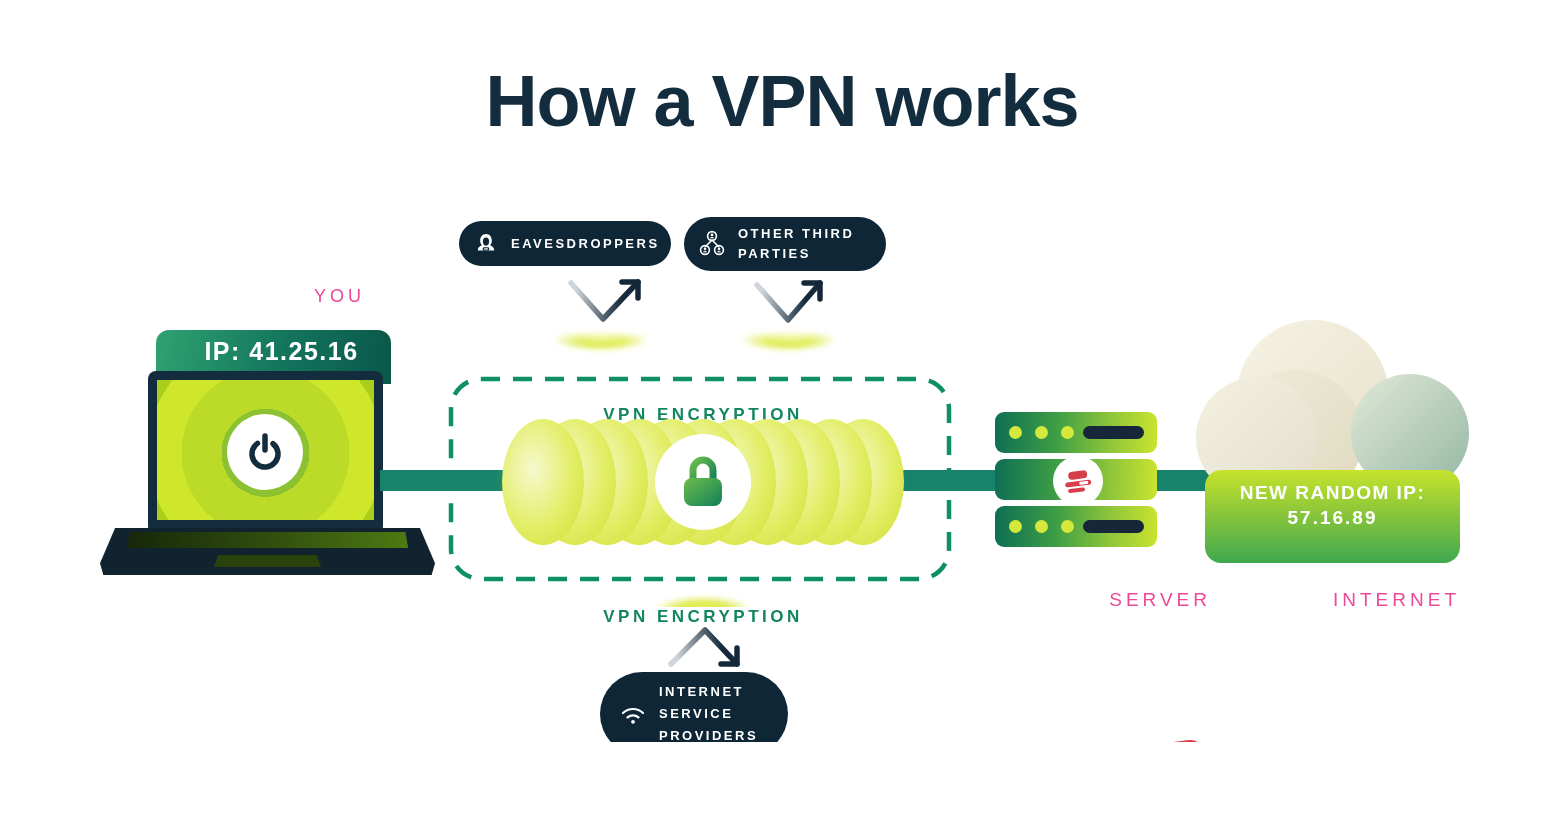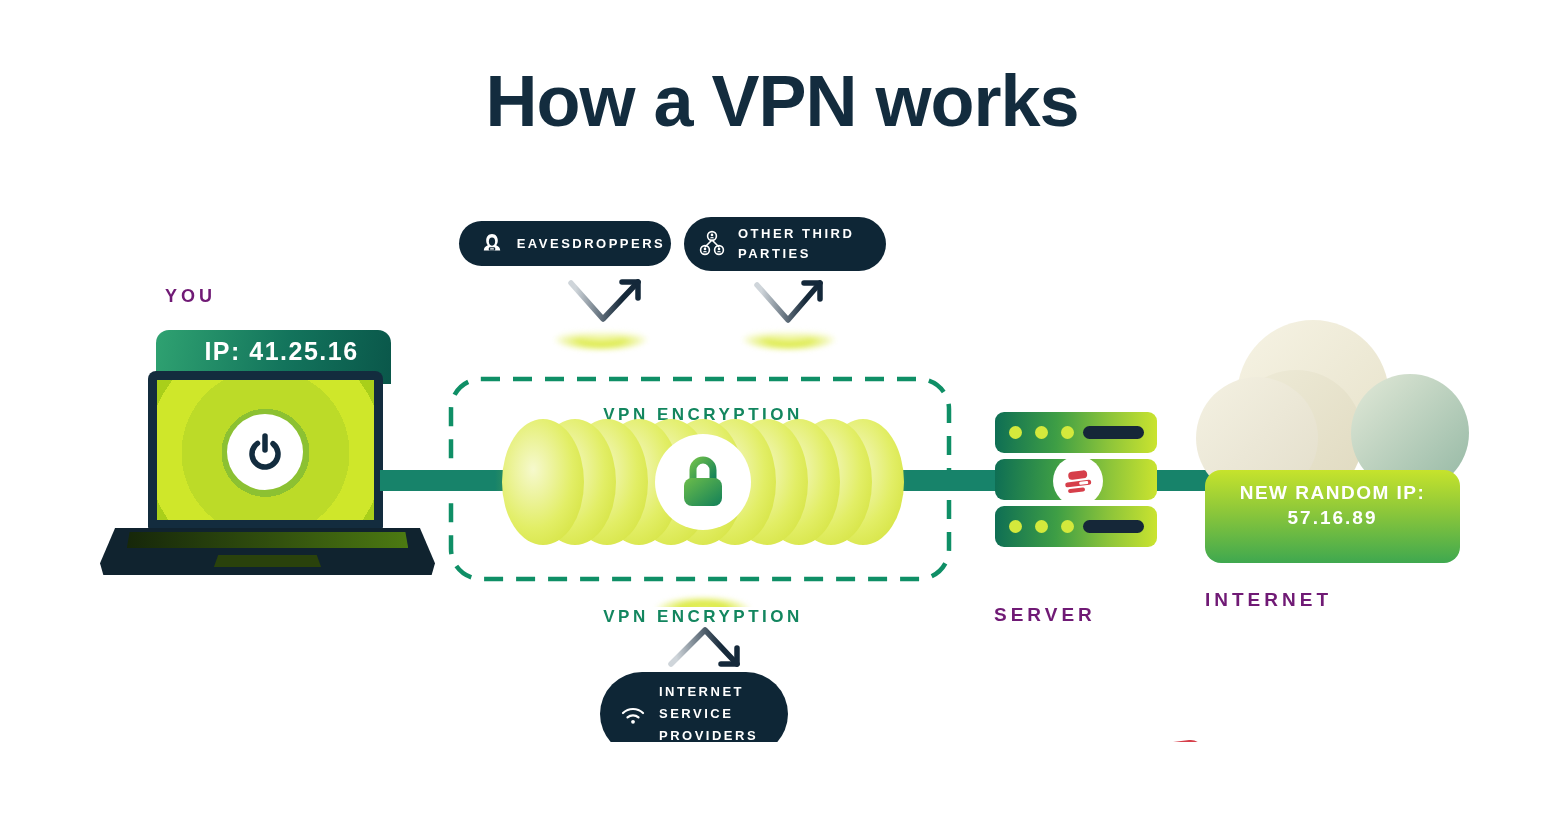--- a/index.html
+++ b/index.html
@@ -5,21 +5,21 @@
   html,body{margin:0;padding:0;background:#fff;}
   #canvas{position:relative;width:1564px;height:742px;background:#fff;overflow:hidden;
           font-family:"Liberation Sans",sans-serif;color:#13293b;}
   .abs{position:absolute;}
 
   
   .title{left:0;right:0;top:60px;text-align:center;font-size:72px;font-weight:700;
          letter-spacing:-1px;color:#132c3e;}
 
   
-  .seclabel{font-size:19px;font-weight:700;letter-spacing:4px;color:#701a75;text-align:left;}
+  .seclabel{font-size:19px;font-weight:400;letter-spacing:4px;color:#ec4899;text-align:right;}
 
   
   .pill{background:#0e2636;border-radius:30px;display:flex;align-items:center;color:#fff;z-index:6;}
   .pill .txt{font-size:13px;font-weight:600;letter-spacing:2.5px;line-height:20px;}
 
   
   .ip-tab{left:156px;top:330px;width:219px;height:54px;border-radius:13px 13px 0 0;z-index:1;
           background:linear-gradient(100deg,#2fa271 0%,#13745c 55%,#0a574a 100%);
           color:#fff;font-size:25px;font-weight:700;letter-spacing:1.5px;text-align:center;line-height:42px;padding-left:16px;}
   .screen{left:148px;top:371px;width:235px;height:158px;background:#132c3e;border-radius:8px 8px 2px 2px;z-index:2;}
@@ -147,21 +147,21 @@
       </defs>
       <path d="M13 26 V15 a10 10 0 0 1 20 0 V26" fill="none" stroke="url(#lg)" stroke-width="7"></path>
       <rect x="4" y="23" width="38" height="28" rx="8" fill="url(#lg)"></rect>
     </svg>
   </div>
 
   <div class="abs glow" style="left:536px;top:326px;width:130px;height:30px;"></div>
   <div class="abs glow" style="left:724px;top:326px;width:130px;height:30px;"></div>
   <div class="abs glow down" style="left:637px;top:594px;width:132px;height:34px;"></div>
 
-  <div class="abs pill" style="left:459px;top:221px;width:212px;height:45px;padding-left:16px;box-sizing:border-box;justify-content:center;">
+  <div class="abs pill" style="left:459px;top:221px;width:212px;height:45px;padding-left:16px;box-sizing:border-box;">
     <svg width="22" height="22" viewBox="0 0 22 22">
       <path fill="#fff" d="M11 1C7.3 1 5.2 3.9 5.2 7.4c0 2 .6 3.7 1.6 4.8-2.5 1-4 2.8-4 5.3h16.4c0-2.5-1.5-4.3-4-5.3 1-1.1 1.6-2.8 1.6-4.8C16.8 3.9 14.7 1 11 1z"></path>
       <ellipse cx="11" cy="8.6" rx="3.1" ry="4.1" fill="#0e2636"></ellipse>
       <rect x="7.8" y="14.2" width="6.4" height="3.4" rx="1.2" fill="#0e2636"></rect>
       <rect x="9" y="15.2" width="4" height="1.4" rx=".7" fill="#fff"></rect>
     </svg>
     <span class="txt" style="margin-left:14px;">EAVESDROPPERS</span>
   </div>
 
   <div class="abs pill" style="left:684px;top:217px;width:202px;height:54px;padding-left:14px;box-sizing:border-box;">
@@ -242,21 +242,21 @@
     <span class="slot"></span>
   </div>
   <div class="abs srv-circle">
     <div style="position:relative;width:27px;height:21px;transform:rotate(-7deg);">
       <span class="bbar" style="left:4px;top:0;width:19px;height:8px;border-radius:4px;"></span>
       <span class="bbar" style="left:0;top:10px;width:26px;height:4.5px;border-radius:2.2px;"></span>
       <span style="position:absolute;left:14px;top:11px;width:9px;height:2.5px;background:#fff;border-radius:1.2px;"></span>
       <span class="bbar" style="left:2px;top:16.5px;width:17px;height:4.5px;border-radius:2.2px;"></span>
     </div>
   </div>
-  <div class="abs seclabel" style="left:994px;top:589px;width:162px;margin-top:15px;">SERVER</div>
+  <div class="abs seclabel" style="left:1049px;top:589px;width:162px;">SERVER</div>
 
   <div class="abs cloud-c cc-big"></div>
   <div class="abs cloud-c cc-mid"></div>
   <div class="abs cloud-c cc-left"></div>
   <div class="abs cloud-c cc-right"></div>
   <div class="abs ip-box">
     <div class="l1">NEW RANDOM IP:</div>
     <div class="l2">57.16.89</div>
   </div>
   <div class="abs seclabel" style="left:1205px;top:589px;width:255px;">INTERNET</div>

